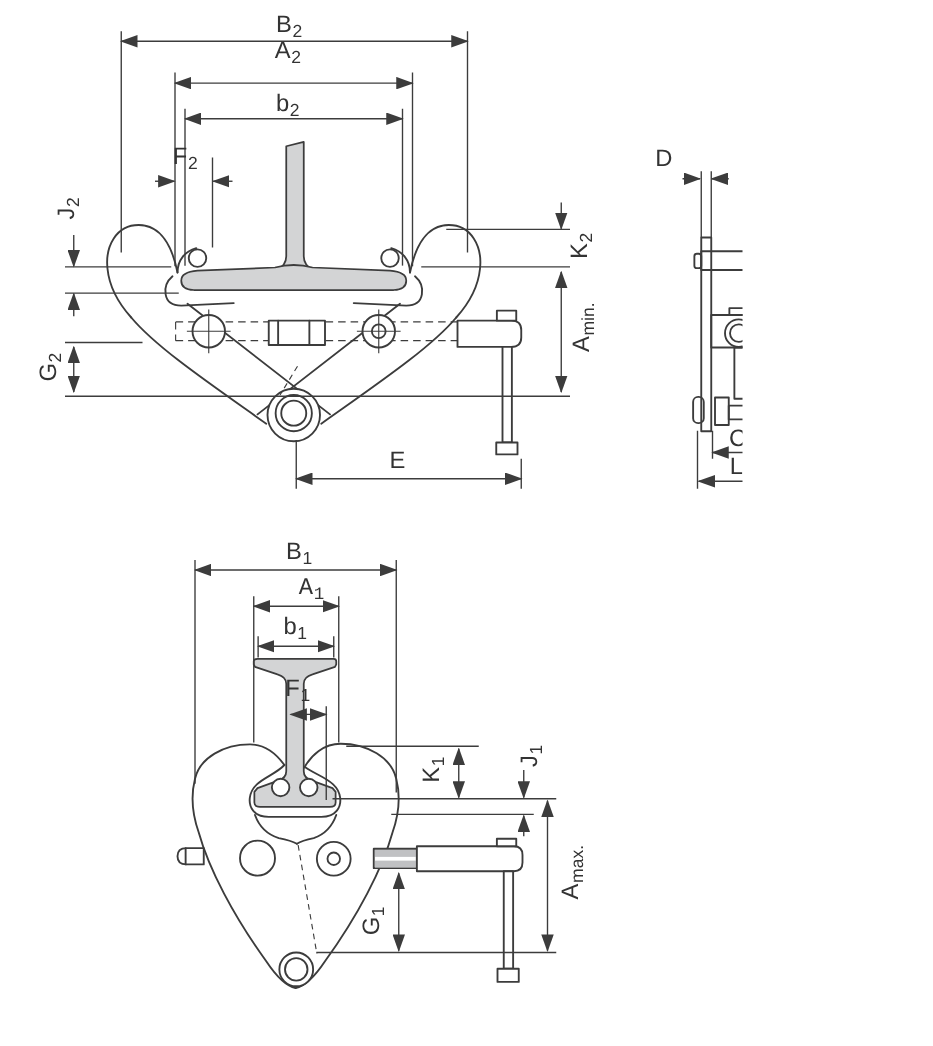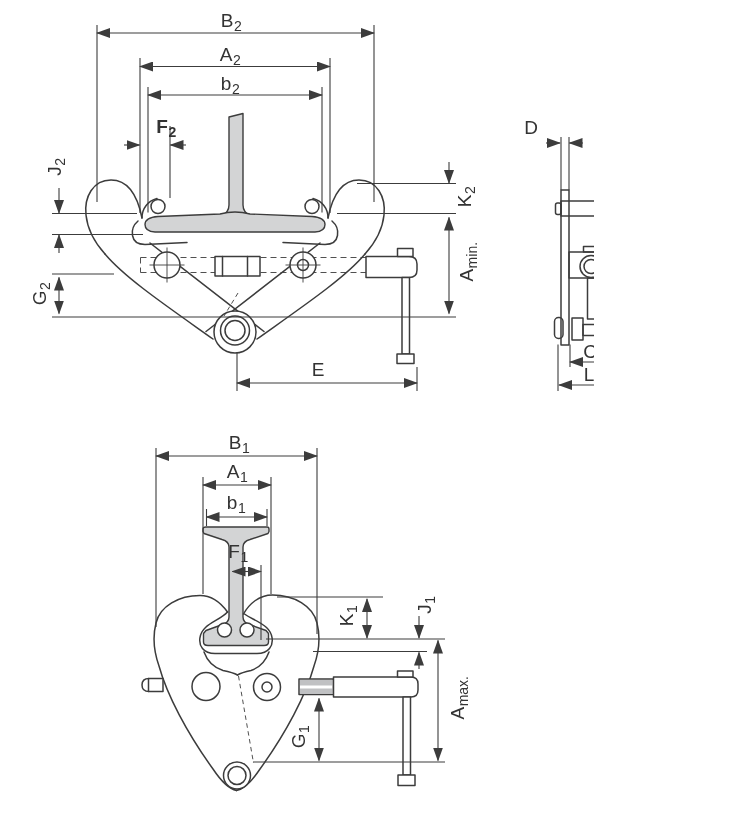--- a/index.html
+++ b/index.html
@@ -201,36 +201,36 @@
     <line class="dim" x1="313" y1="651.5" x2="427" y2="651.5"></line>
     <line class="dim" x1="419" y1="616" x2="419" y2="638" marker-end="url(#mE)"></line>
     <line class="dim" x1="419" y1="669" x2="419" y2="652.5" marker-end="url(#mE)"></line>
     <line class="dim" x1="438" y1="640.5" x2="438" y2="760.5" marker-start="url(#mS)" marker-end="url(#mE)"></line>
     <line class="dim" x1="253" y1="762" x2="445" y2="762"></line>
     <line class="dim" x1="319" y1="698.5" x2="319" y2="760.5" marker-start="url(#mS)" marker-end="url(#mE)"></line>
   </g>
 </svg>
 
 <div class="dim-lbl" style="left:231px;top:20px;"><span>B</span><span class="sub">2</span></div>
-<div class="dim-lbl" style="left:230px;top:54px;"><span>A</span><span class="sub">2</span></div>
+<div class="dim-lbl" style="left:230px;top:41px;"><span>A</span><span class="sub">2</span></div>
 <div class="dim-lbl" style="left:230px;top:83px;"><span>b</span><span class="sub">2</span></div>
-<div class="dim-lbl" style="left:166px;top:126px;font-weight:bold;"><span>F</span><span class="sub">2</span></div>
+<div class="dim-lbl" style="left:148px;top:126px;"><span>F</span><span class="sub">2</span></div>
 <div class="dim-lbl rot" style="left:54px;top:167px;"><span>J</span><span class="sub">2</span></div>
 <div class="dim-lbl rot" style="left:464px;top:197px;"><span>K</span><span class="sub">2</span></div>
 <div class="dim-lbl rot" style="left:466px;top:262px;"><span>A</span><span class="sub">min.</span></div>
 <div class="dim-lbl rot" style="left:39px;top:294px;"><span>G</span><span class="sub">2</span></div>
 <div class="dim-lbl" style="left:318px;top:369px;"><span>E</span><span class="sub"></span></div>
 
 <div class="dim-lbl" style="left:531px;top:127px;"><span>D</span><span class="sub"></span></div>
 <div class="dim-lbl rot" style="left:684px;top:329px;"><span>H</span><span class="sub"></span></div>
 <div class="dim-lbl" style="left:590px;top:351px;"><span>C</span><span class="sub"></span></div>
 <div class="dim-lbl" style="left:589px;top:374px;"><span>L</span><span class="sub"></span></div>
 
 <div class="dim-lbl" style="left:239px;top:442px;"><span>B</span><span class="sub">1</span></div>
-<div class="dim-lbl" style="left:237px;top:471px;"><span>A</span><span class="sub">1</span></div>
+<div class="dim-lbl" style="left:249px;top:471px;font-family:Liberation Mono, monospace;"><span>A</span><span class="sub">1</span></div>
 <div class="dim-lbl" style="left:236px;top:502px;"><span>b</span><span class="sub">1</span></div>
 <div class="dim-lbl" style="left:238px;top:551px;"><span>F</span><span class="sub">1</span></div>
 <div class="dim-lbl rot" style="left:346px;top:616px;"><span>K</span><span class="sub">1</span></div>
 <div class="dim-lbl rot" style="left:424px;top:605px;"><span>J</span><span class="sub">1</span></div>
 <div class="dim-lbl rot" style="left:457px;top:698px;"><span>A</span><span class="sub">max.</span></div>
 <div class="dim-lbl rot" style="left:298px;top:737px;"><span>G</span><span class="sub">1</span></div>
 
 </div>
 
 </body></html>

